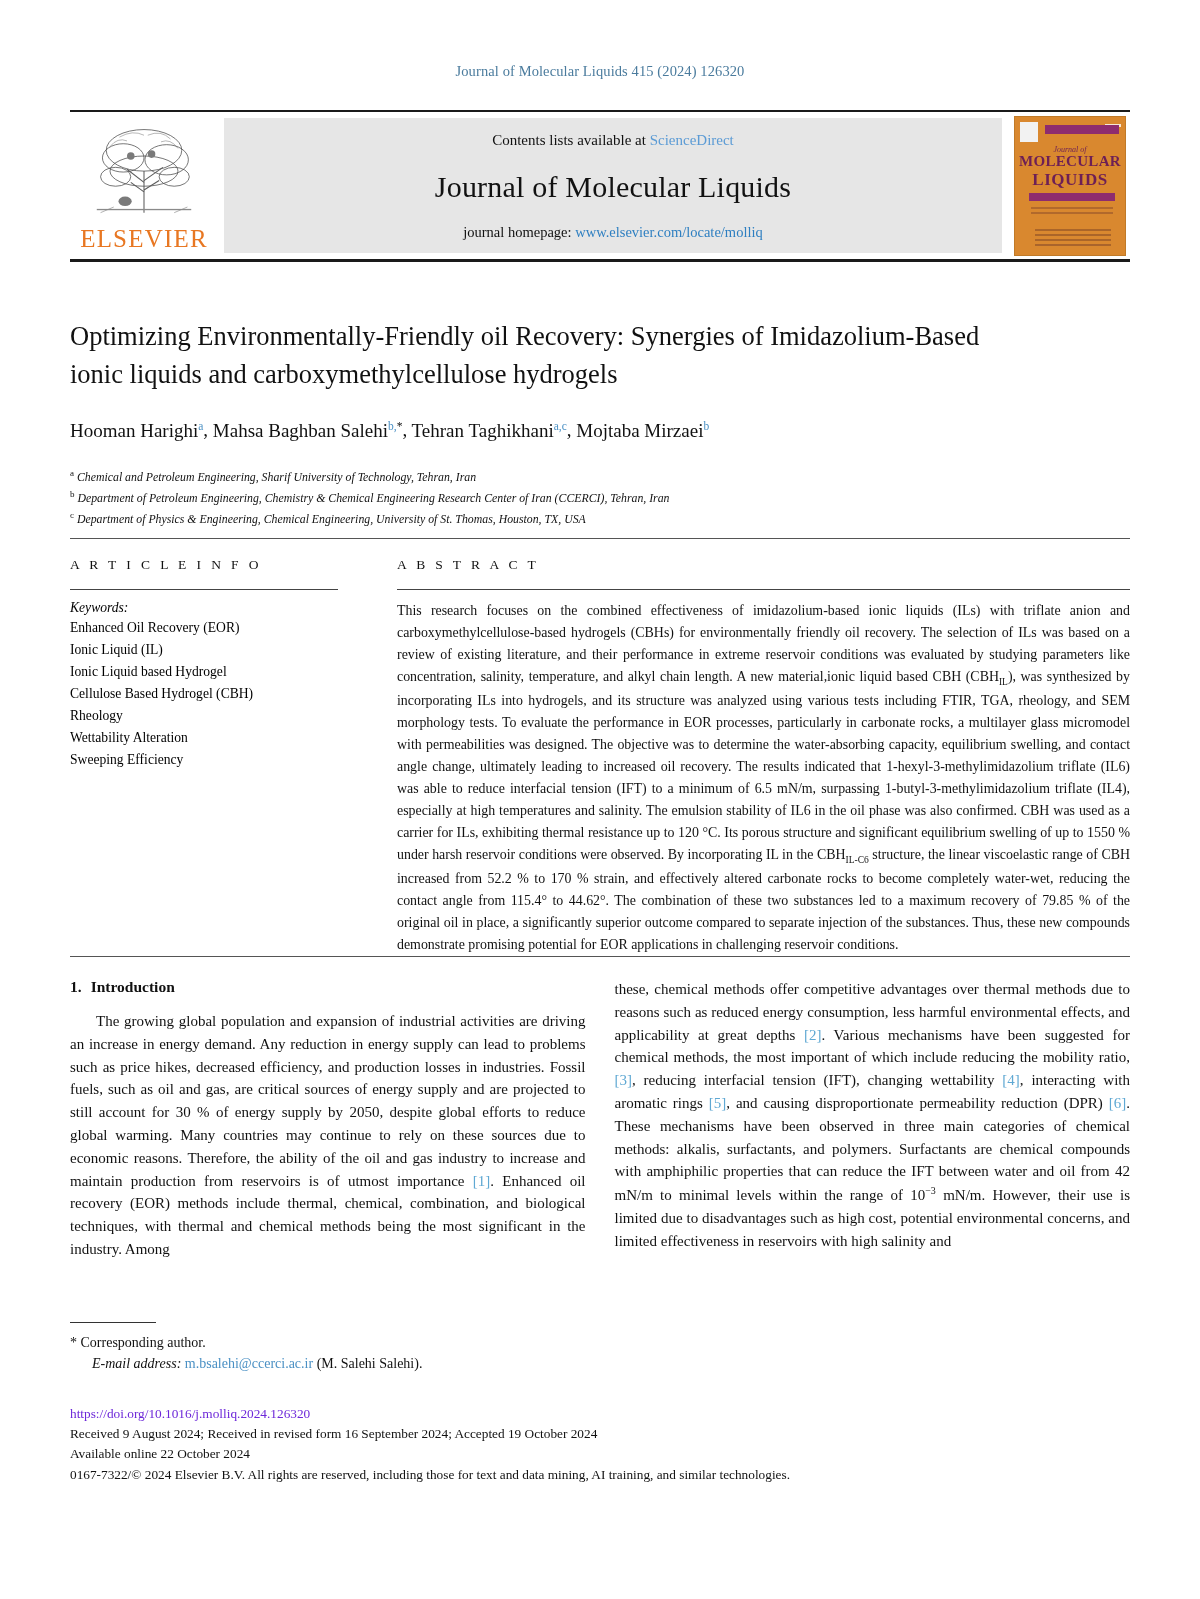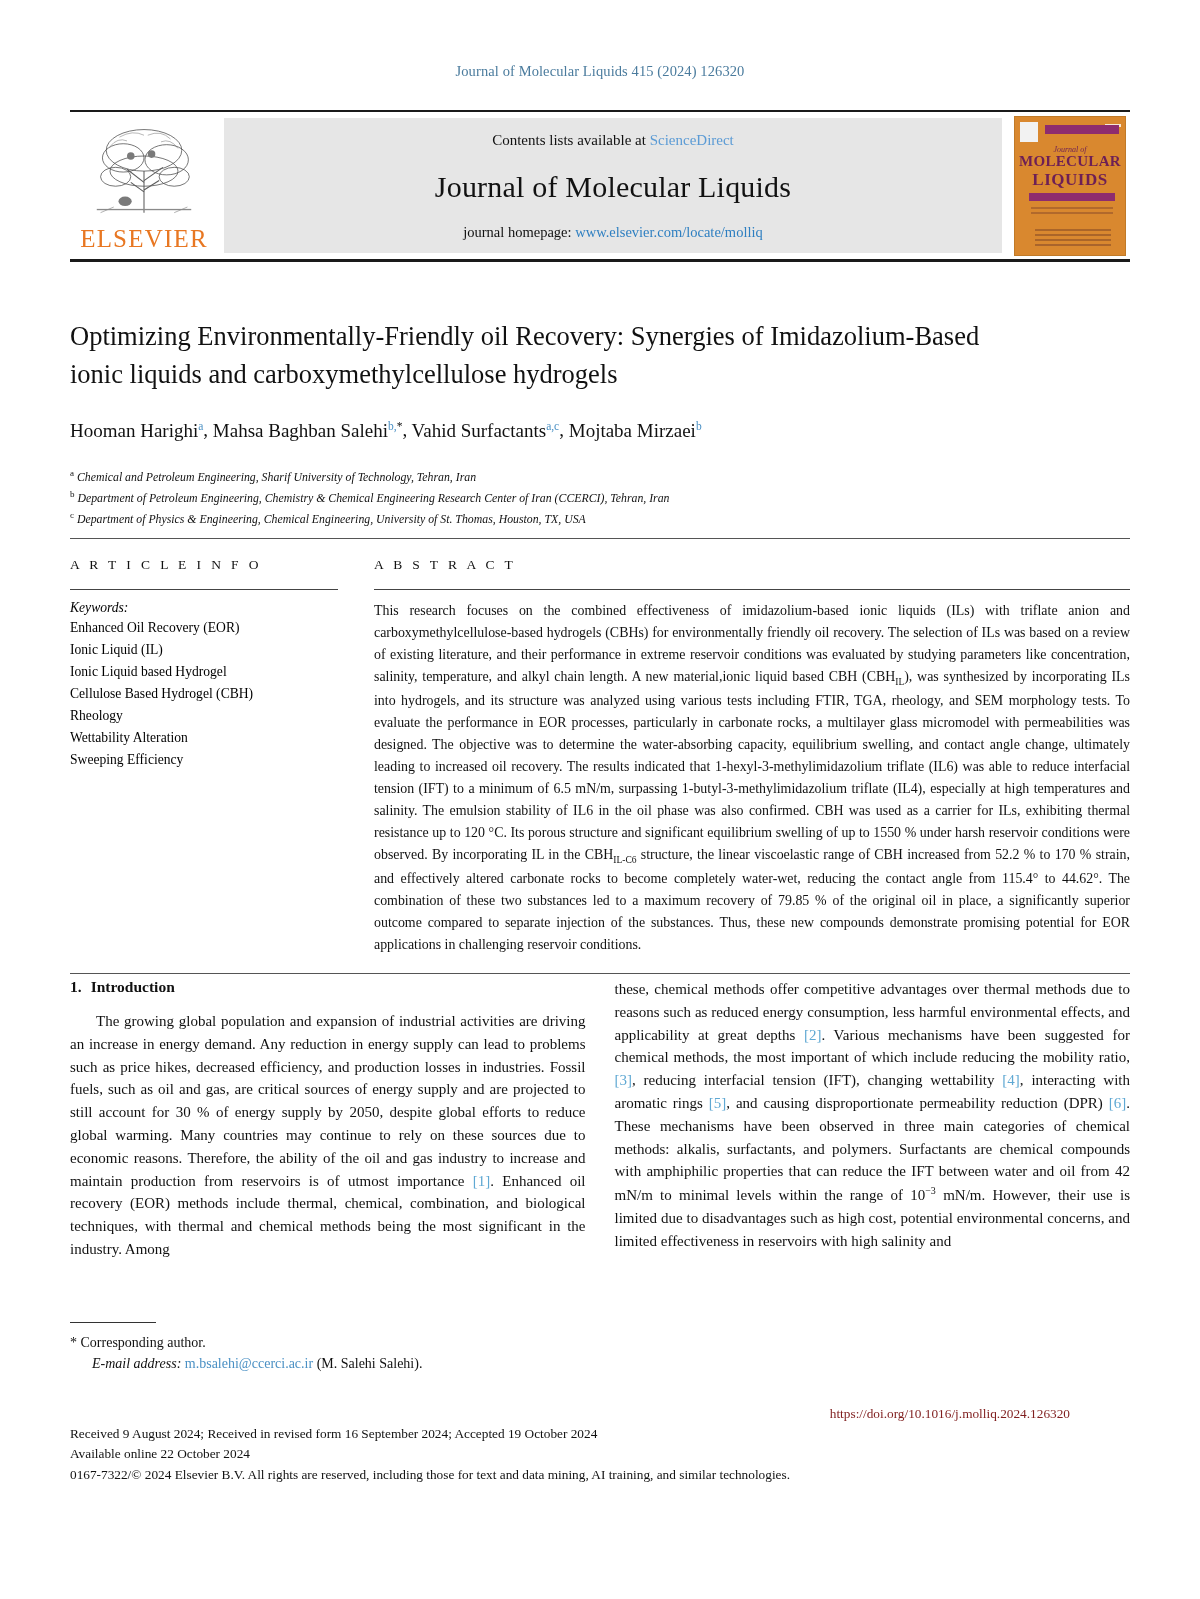--- a/index.html
+++ b/index.html
@@ -179,24 +179,24 @@
 
   
   .info-abstract {
     position: absolute;
     top: 538px;
     left: 70px;
     width: 1060px;
     border-top: 1.5px solid #555;
     border-bottom: 1.5px solid #555;
     padding-top: 18px;
-    padding-bottom: 17px;
+    padding-bottom: 0;
     box-sizing: border-box;
     display: flex;
-    gap: 36px;
+    gap: 59px;
   }
   .col-info { flex: 0 0 268px; }
   .col-abs  { flex: 1 1 auto; }
   .sec-label {
     font-size: 13.5px;
     letter-spacing: 3.4px;
     color: #111;
     margin-bottom: 16px;
   }
   .rule { border-top: 1.3px solid #444; margin-bottom: 10px; }
@@ -261,21 +261,21 @@
   
   .bottom-meta {
     position: absolute;
     left: 70px;
     top: 1404px;
     width: 1000px;
     font-size: 13.3px;
     line-height: 1.52;
     color: #111;
   }
-  .doi { color: #7f1d1d; text-align: right; }
+  .doi { color: #6d28d9; }
 </style>
 </head>
 <body>
 
 <div class="page">
 
   <div class="running-head">Journal of Molecular Liquids 415 (2024) 126320</div>
 
   <div class="masthead">
 
@@ -350,21 +350,21 @@
       </div>
     </div>
   </div>
 
   <div class="title-block">
     <h1 class="paper-title">Optimizing Environmentally-Friendly oil Recovery: Synergies of Imidazolium-Based ionic liquids and carboxymethylcellulose hydrogels</h1>
 
     <div class="authors">
       <span><span>Hooman Harighi</span><sup>a</sup></span>,
       <span><span>Mahsa Baghban Salehi</span><sup><span>b,</span><span class="ast">*</span></sup></span>,
-      <span><span>Vahid Surfactants</span><sup>a,c</sup></span>,
+      <span><span>Tehran Taghikhani</span><sup>a,c</sup></span>,
       <span><span>Mojtaba Mirzaei</span><sup>b</sup></span>
     </div>
 
     <div class="affils">
       <div><sup>a</sup> <span>Chemical and Petroleum Engineering, Sharif University of Technology, Tehran, Iran</span></div>
       <div><sup>b</sup> <span>Department of Petroleum Engineering, Chemistry &amp; Chemical Engineering Research Center of Iran (CCERCI), Tehran, Iran</span></div>
       <div><sup>c</sup> <span>Department of Physics &amp; Engineering, Chemical Engineering, University of St. Thomas, Houston, TX, USA</span></div>
     </div>
   </div>
 

